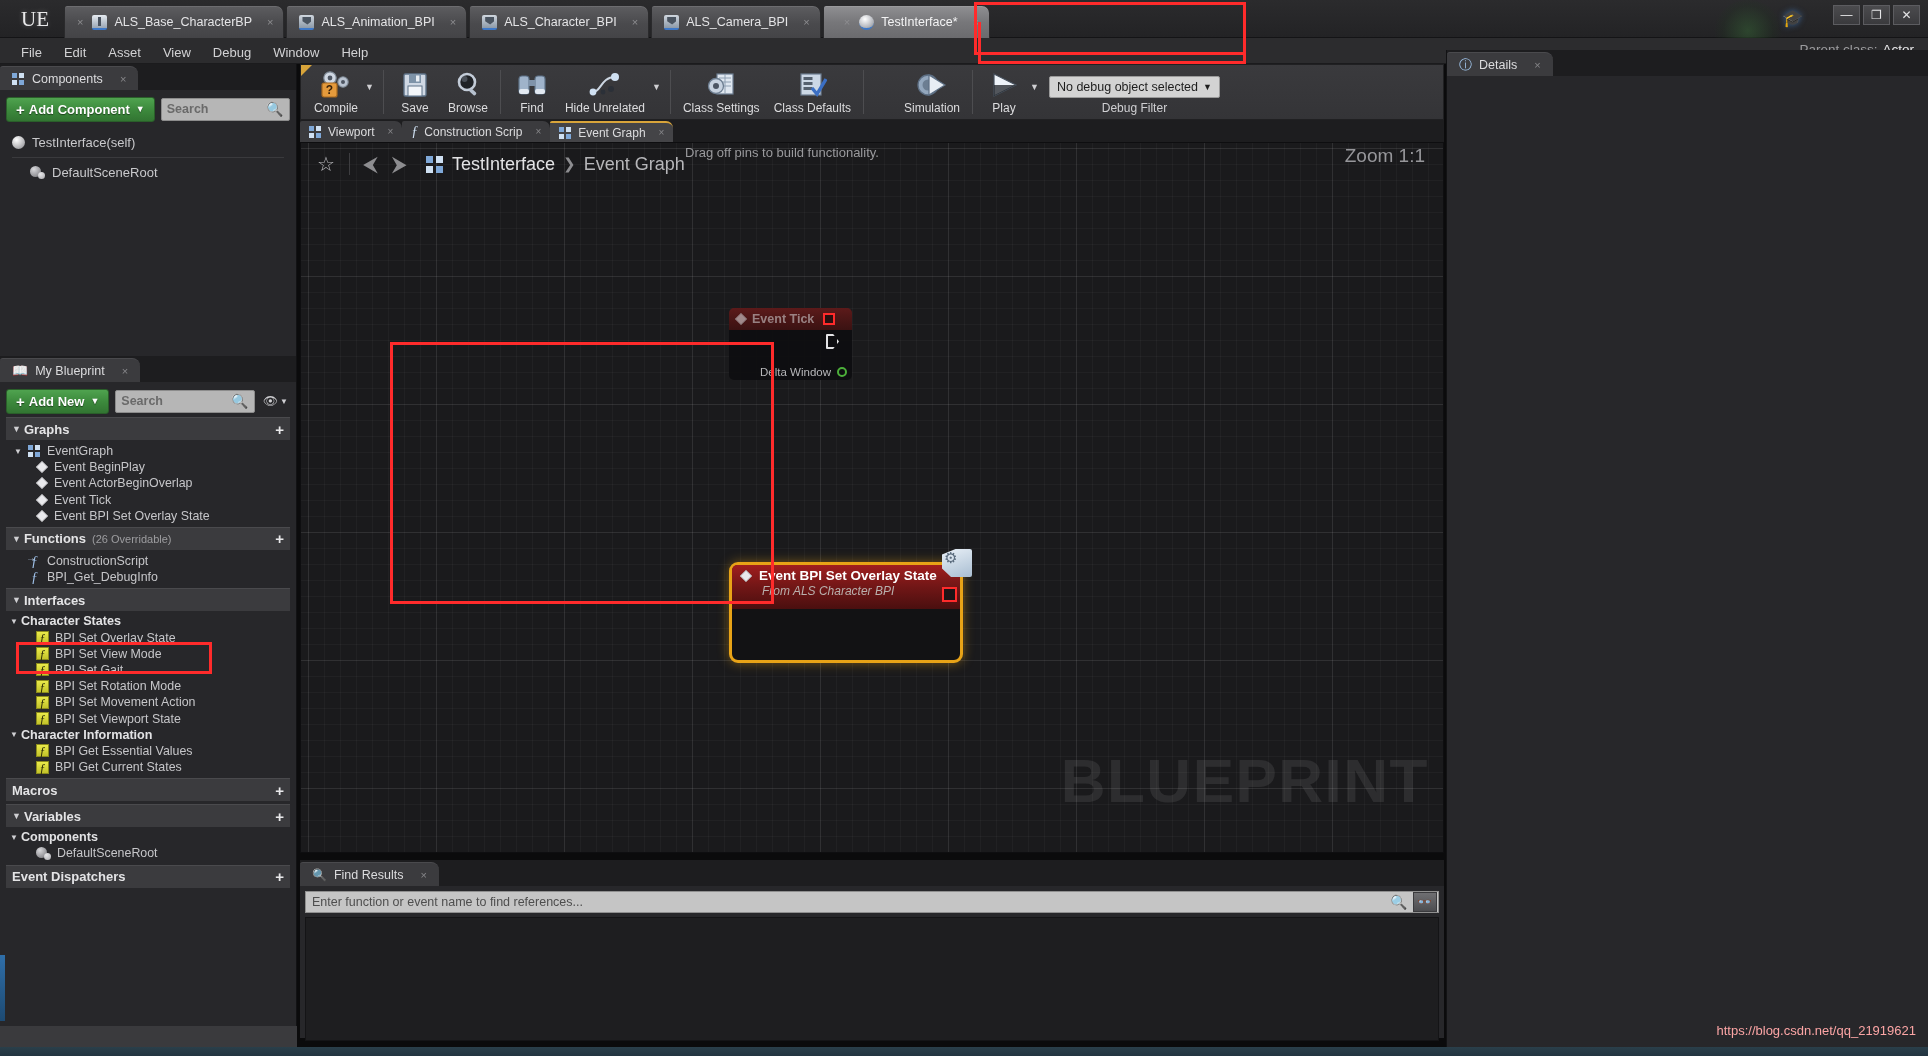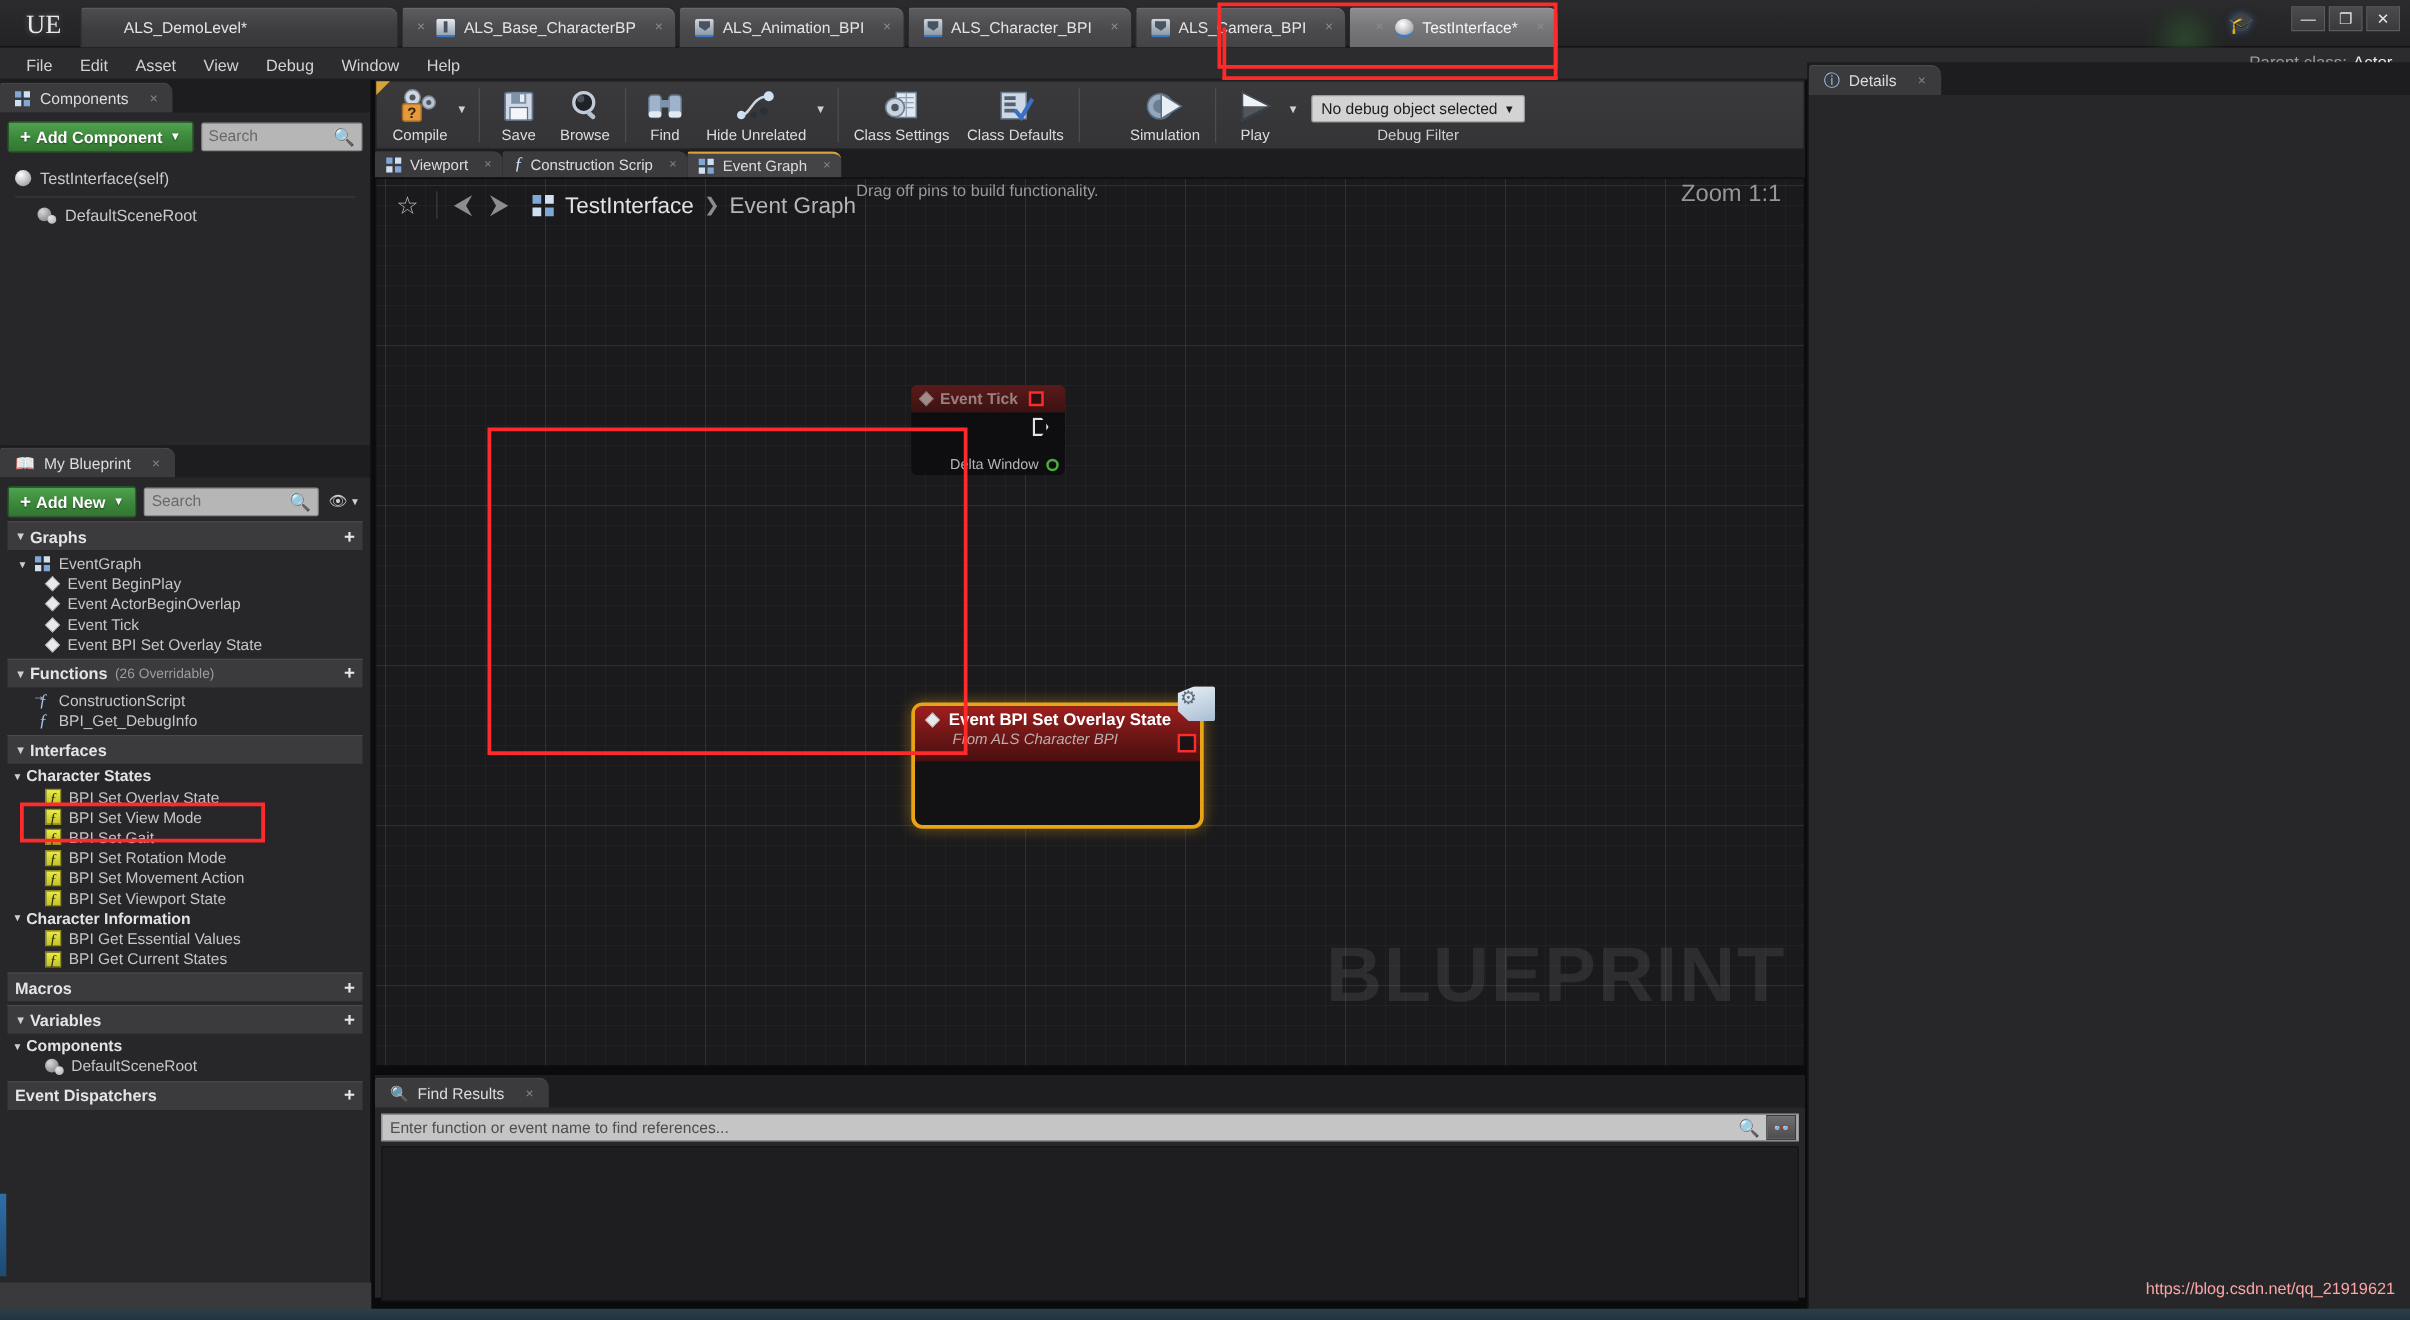--- a/index.html
+++ b/index.html
@@ -111,21 +111,21 @@
     background: linear-gradient(180deg,#4fa34f 0%,#3d8a3d 50%,#327532 100%);
     border: 1px solid #2a5f2a; border-radius: 3px;
     color: #fff; font-size: 13px; font-weight: bold; white-space: nowrap;
     text-shadow: 0 1px 1px rgba(0,0,0,.5);
   }
   .btn-green .plus { font-size: 15px; line-height: 1; }
   .btn-green .caret { font-size: 9px; margin-left: 2px; }
   .searchbox {
     flex: 1; height: 23px; background: #b6b6b6; border: 1px solid #8c8c8c; border-radius: 2px;
     display: flex; align-items: center; padding: 0 5px;
-    color: #6a6a6a; font-size: 12.5px; position: relative;
+    color: #6a6a6a; font-size: 12.5px; position: relative; font-weight: bold;
   }
   .searchbox .mag { position: absolute; right: 5px; color: #2a2a2a; font-size: 14px; }
   .eye-btn { display: flex; align-items: center; gap: 2px; color: #cfcfd2; font-size: 12px; padding: 0 2px; }
   .tree-row {
     display: flex; align-items: center; gap: 7px; height: 25px; padding-left: 6px;
     color: #c9c9cc; font-size: 13px;
   }
   .tree-row.indent { padding-left: 24px; }
   .dot-ico {
     width: 13px; height: 13px; border-radius: 50%;
@@ -381,23 +381,20 @@
 </style>
 </head>
 <body>
 
 <div id="app">
 
   <div class="titlebar">
     <div class="ue-logo">UE</div>
 
     <div class="tabstrip">
-      <div class="tab level">
-        <span>ALS_DemoLevel*</span>
-      </div>
 
       <div class="tab">
         <span class="tab-x lead">×</span>
         <span class="tab-ico actor"></span>
         <span>ALS_Base_CharacterBP</span>
         <span class="tab-x">×</span>
       </div>
 
       <div class="tab">
         <span class="tab-ico bp"></span>

